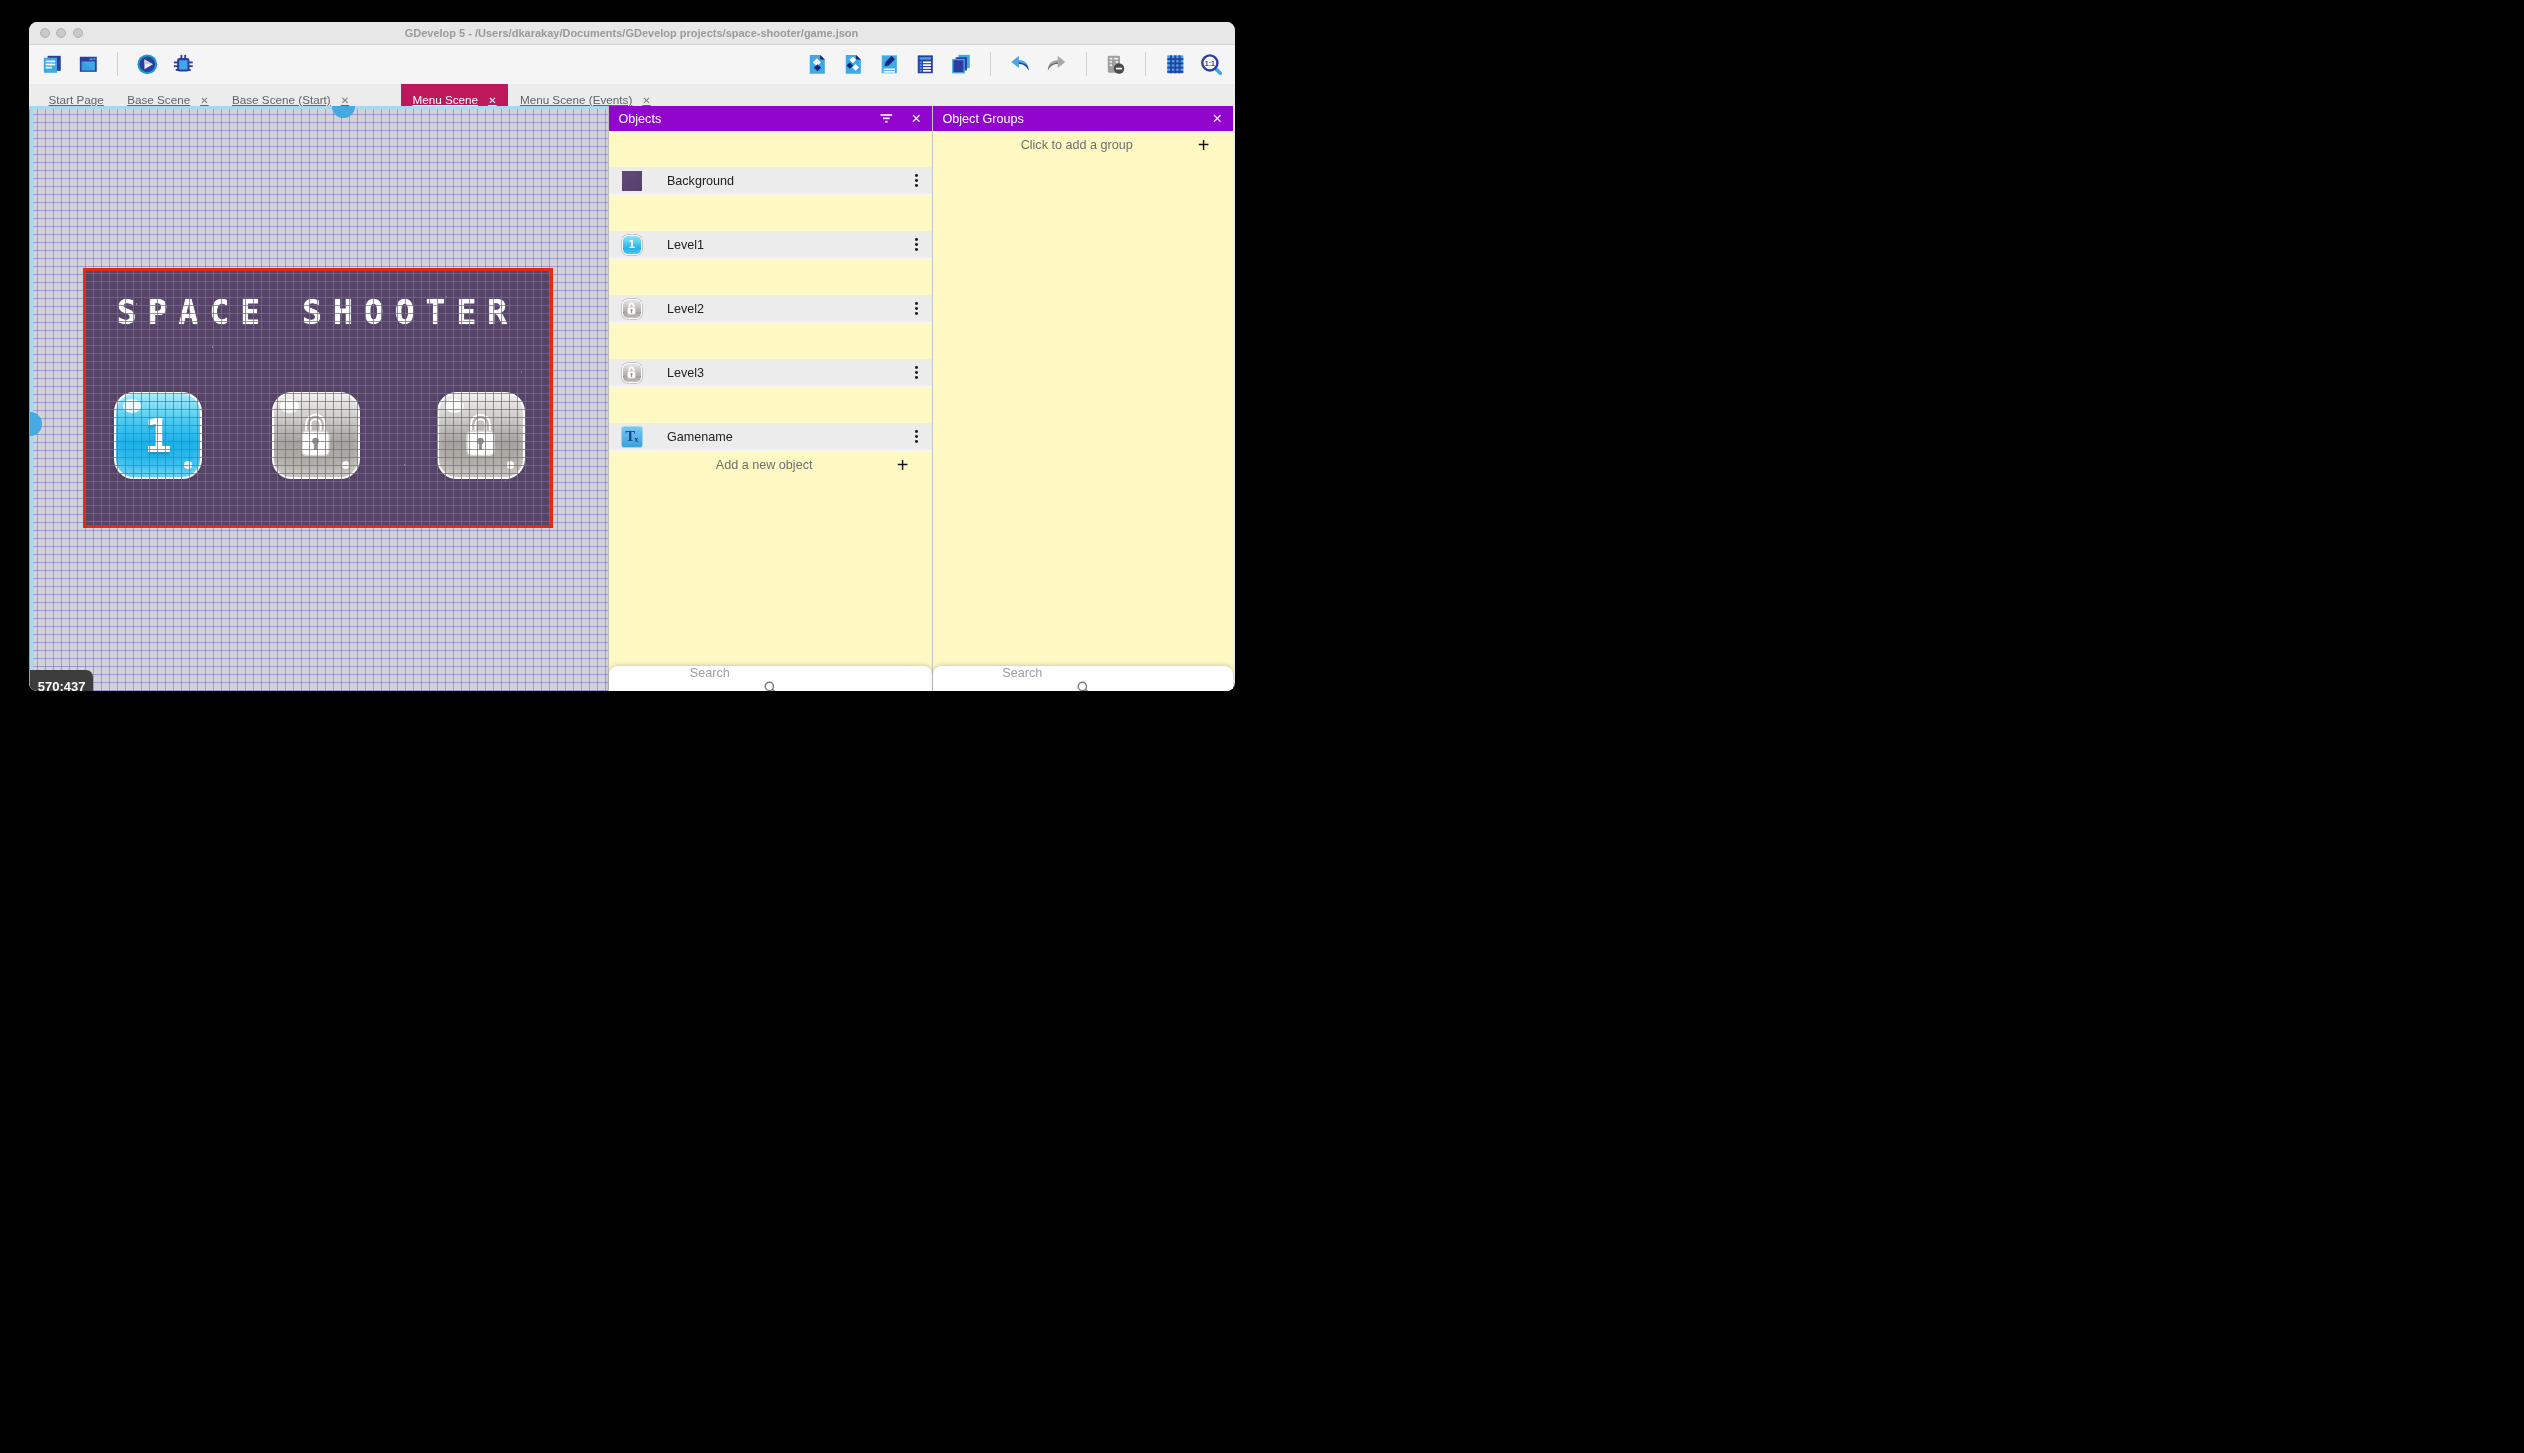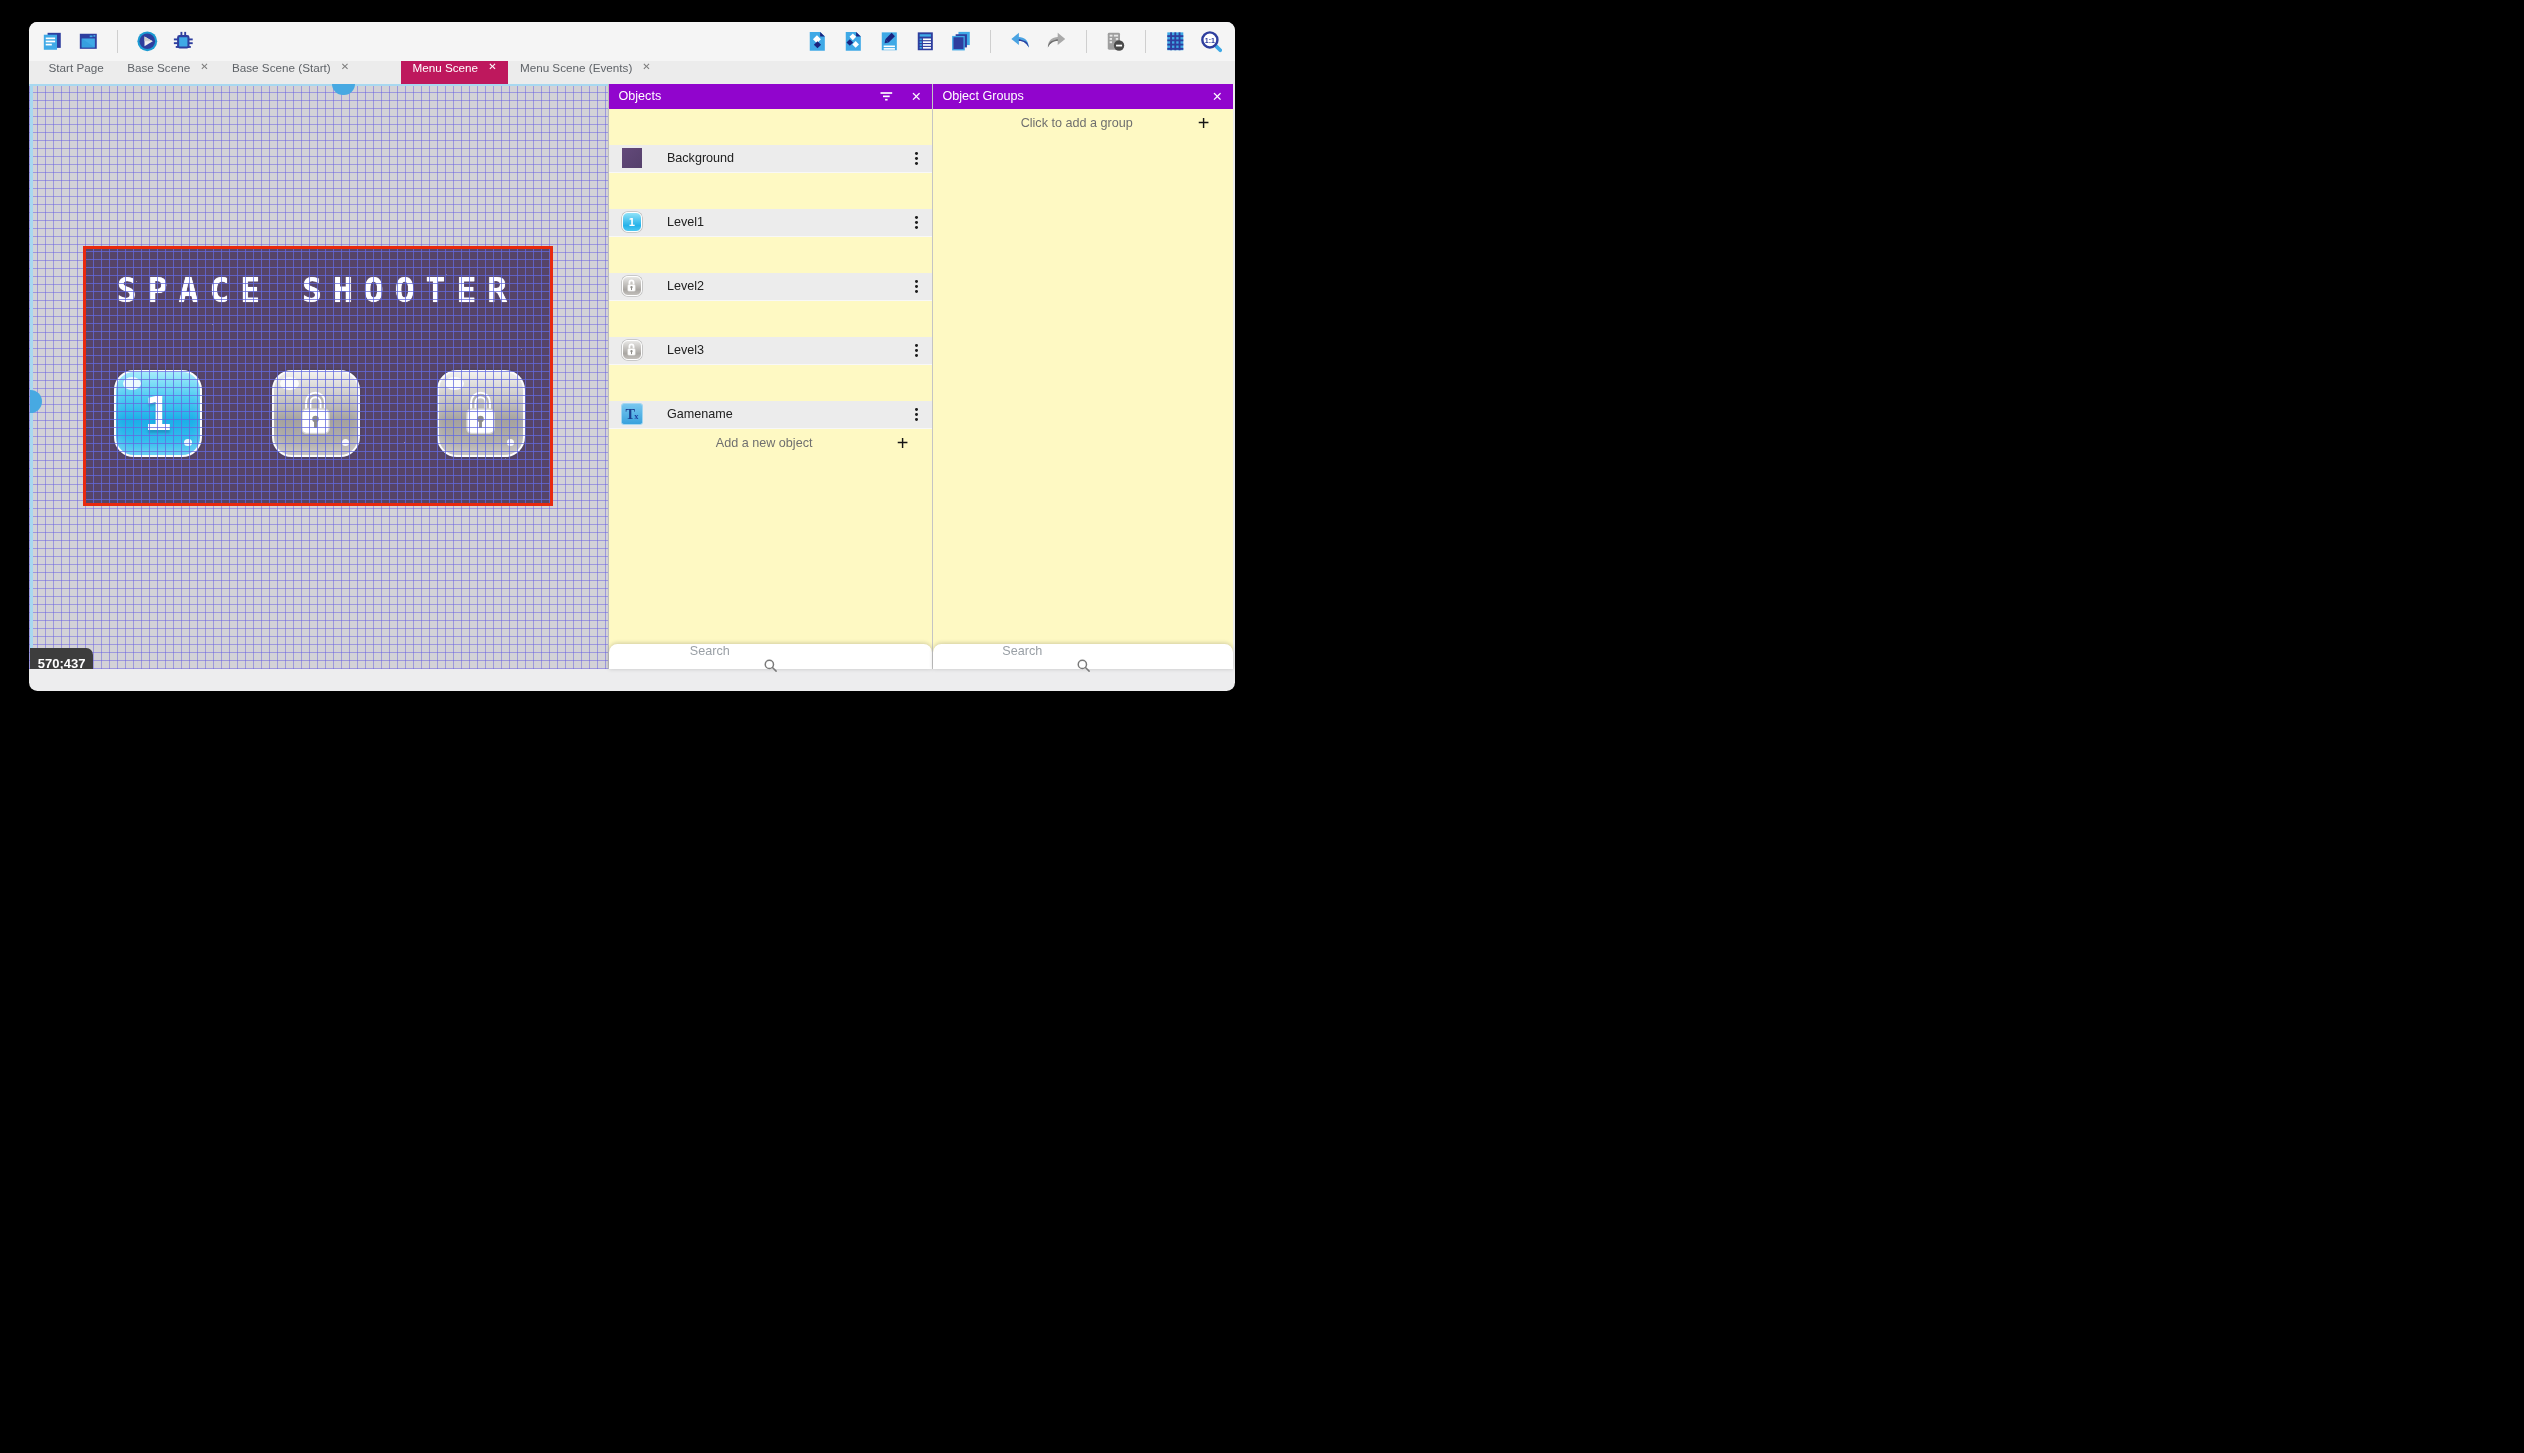--- a/index.html
+++ b/index.html
@@ -19,21 +19,21 @@
   
   .toolbar { height:39px; background:#f5f5f5; display:flex; align-items:center; padding:0 11.7px; }
   .tb-group { display:flex; align-items:center; gap:12.6px; }
   .tb-btn { width:23.4px; height:23.4px; display:flex; align-items:center; justify-content:center; }
   .tb-btn svg { width:22.6px; height:22.6px; }
   .tb-divider { width:0.8px; height:23.4px; background:#cfcfcf; margin:0 5px; }
   .tb-spacer { flex:1; }
 
   
   .tabbar { height:22.6px; background:#ececec; display:flex; align-items:stretch; padding-left:8.4px; }
-  .tab { display:flex; align-items:flex-start; padding:0 11.7px; font-size:11.7px; color:#5f6368; white-space:nowrap; }
+  .tab { display:flex; align-items:flex-end; padding:0 11.7px; font-size:11.7px; color:#5f6368; white-space:nowrap;text-decoration:underline; }
   .tab .tab-x { margin-left:10px; font-size:10px; color:#7b7b7b; }
   .tab.active { background:#be185d; color:#fff;margin-left:40px; }
   .tab.active .tab-x { color:#fff; }
 
   
   .content { position:relative; display:flex; height:585px; }
 
   
   .canvas { position:relative; width:579px; height:100%; overflow:hidden;
     background-color:#d3d2d7;
@@ -128,20 +128,28 @@
   .panel-search input { flex:1; border:none; outline:none; font-size:12.6px; color:#333;
     font-family:"Liberation Sans", sans-serif; background:transparent; }
   .panel-search input::placeholder { color:#9aa0a6; }
   .panel-search svg { width:15px; height:15px; flex:none; }
 </style>
 </head>
 <body>
 
 <div class="window">
 
+  <div class="titlebar">
+    <div class="traffic">
+      <span></span>
+      <span></span>
+      <span></span>
+    </div>
+    <div class="win-title">GDevelop 5 - /Users/dkarakay/Documents/GDevelop projects/space-shooter/game.json</div>
+  </div>
 
   <div class="toolbar">
     <div class="tb-group">
       <div class="tb-btn">
         <svg viewBox="0 0 24 24">
           <rect x="7" y="3" width="14" height="16" fill="#2e3e9e"></rect>
           <rect x="3" y="5" width="14" height="16" fill="#3fa9e6"></rect>
           <rect x="5" y="8" width="10" height="1.8" fill="#fff"></rect>
           <rect x="5" y="11.3" width="10" height="1.8" fill="#fff"></rect>
           <rect x="5" y="14.6" width="6.5" height="1.8" fill="#fff"></rect>

